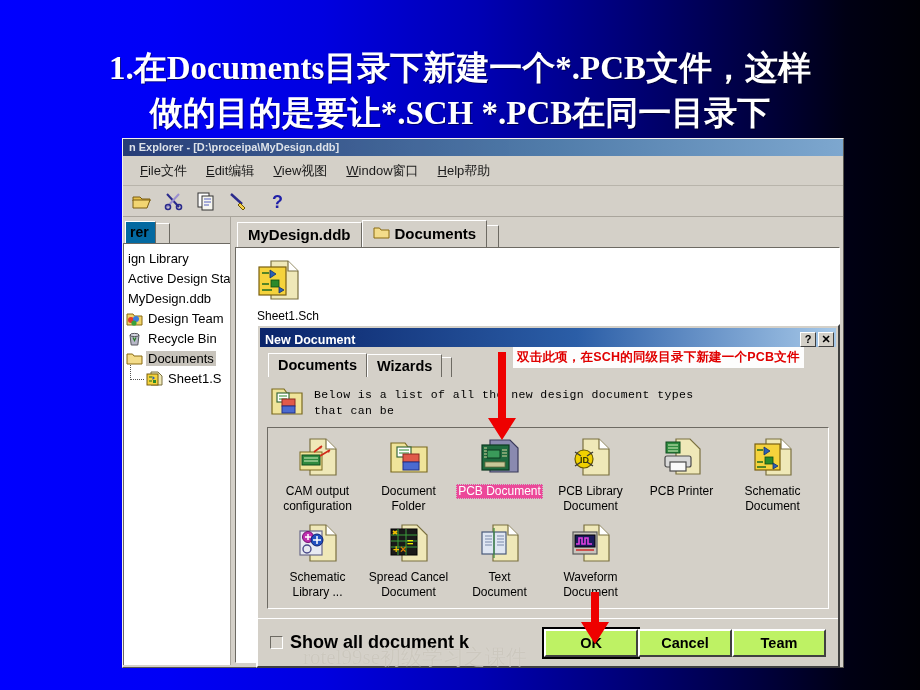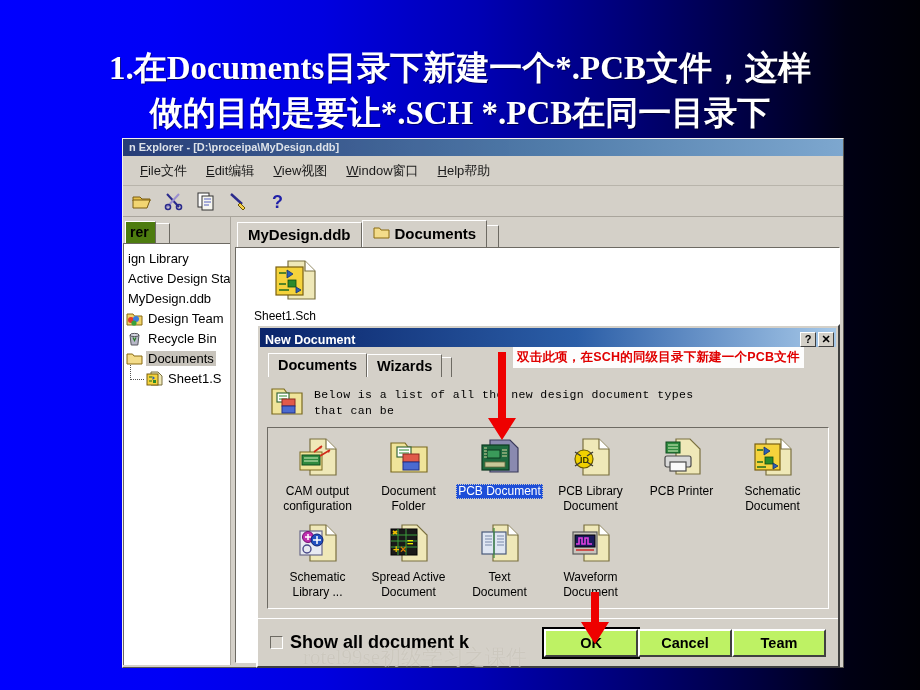--- a/index.html
+++ b/index.html
@@ -58,21 +58,21 @@
 
   #explorer-body { display:flex; height:448px; }
 
   
   #tree-pane {
     width:108px; background:#d4d0c8; position:relative;
     border-right:1px solid #a9a59c;
   }
   #tree-tabs { height:26px; padding:4px 0 0 2px; display:flex; }
   #tree-tab-explorer {
-    background:#4d7c0f; font-size:14px; font-weight:bold; color:#000;
+    background:#0369a1; font-size:14px; font-weight:bold; color:#000;
     padding:2px 6px 0 4px; height:22px;
     border-top:1px solid #fff; border-left:1px solid #fff;
     border-right:1px solid #6d6a63;
   }
   #tree-tab-filler {
     width:14px; height:20px; margin-top:2px;
     border-top:1px solid #fff; border-right:1px solid #6d6a63;
   }
   #tree-list {
     position:absolute; top:26px; left:0; right:0; bottom:0;
@@ -109,22 +109,22 @@
     width:12px; height:22px;
     border-top:1px solid #fff; border-right:1px solid #6d6a63;
   }
   #doc-canvas {
     position:absolute; top:30px; left:4px; right:3px; bottom:2px;
     background:#fff;
     border-top:1px solid #6d6a63; border-left:1px solid #6d6a63;
     border-right:1px solid #fff; border-bottom:1px solid #fff;
   }
   #doc-file {
-    position:absolute; left:4px; top:12px; width:76px;
-    text-align:right;
+    position:absolute; left:21px; top:12px; width:76px;
+    text-align:left;
   }
   #doc-file .f-name { font-size:12px; color:#000; margin-top:5px; }
 
   
   #new-doc-dialog {
     position:absolute; left:256px; top:324px; width:584px; height:344px;
     background:#d4d0c8;
     border-top:2px solid #ffffff; border-left:2px solid #ffffff;
     border-right:2px solid #404040; border-bottom:2px solid #404040;
     z-index:8; overflow:hidden;
@@ -170,21 +170,21 @@
   }
   .doc-type {
     width:91px; text-align:center; margin-bottom:6px;
     padding-top:4px;
   }
   .doc-type .dt-label {
     font-size:12px; color:#000; line-height:15px; margin-top:4px;
     display:inline-block; padding:0 2px;
   }
   .doc-type.selected .dt-label {
-    background:#1d4ed8; color:#fff;
+    background:#ec4899; color:#fff;
     outline:1px dotted #c8c8c8; outline-offset:-1px;
   }
   #dlg-bottom {
     position:absolute; left:0; right:0; bottom:0; height:48px;
     border-top:1px solid #fff;
     display:flex; align-items:center; padding:0 12px;
   }
   #chk-row { display:flex; align-items:center; gap:7px; flex:1; }
   #chk-box {
     width:13px; height:13px; background:#d4d0c8;
@@ -528,21 +528,21 @@
         <svg width="40" height="38" viewBox="0 0 40 38">
           <path d="M13 1h15l10 10v26H13z" fill="#efe8b8" stroke="#7a7040" stroke-width="1.2"></path>
           <rect x="2" y="5" width="26" height="26" fill="#1a1a1a" stroke="#000" stroke-width="1"></rect>
           <path d="M2 11h26M2 17h26M2 23h26M9 5v26M17 5v26" stroke="#3aa03a" stroke-width="1"></path>
           <path d="M4 7l4 3M4 10l4-3" stroke="#f0c000" stroke-width="1.6"></path>
           <text x="4" y="29" font-family="Liberation Sans, sans-serif" font-size="11" font-weight="bold" fill="#f0c000">+</text>
           <text x="11" y="29" font-family="Liberation Sans, sans-serif" font-size="11" font-weight="bold" fill="#e08000">×</text>
           <text x="18" y="22" font-family="Liberation Sans, sans-serif" font-size="11" font-weight="bold" fill="#f0f000">=</text>
         </svg>
       </span>
-      <div class="dt-label" style="white-space:pre-line">Spread Active
+      <div class="dt-label" style="white-space:pre-line">Spread Cancel
 Document</div>
     </div>
 
     <div class="doc-type">
       <span>
         <svg width="40" height="38" viewBox="0 0 40 38">
           <path d="M13 1h15l10 10v26H13z" fill="#efe8b8" stroke="#7a7040" stroke-width="1.2"></path>
           <path d="M28 1v10h10" fill="#fff" stroke="#7a7040" stroke-width="1.2"></path>
           <rect x="2" y="8" width="24" height="22" fill="#dfe6f2" stroke="#4a5a7a" stroke-width="1.2"></rect>
           <path d="M14 8v22" stroke="#4a5a7a" stroke-width="1.2"></path>

